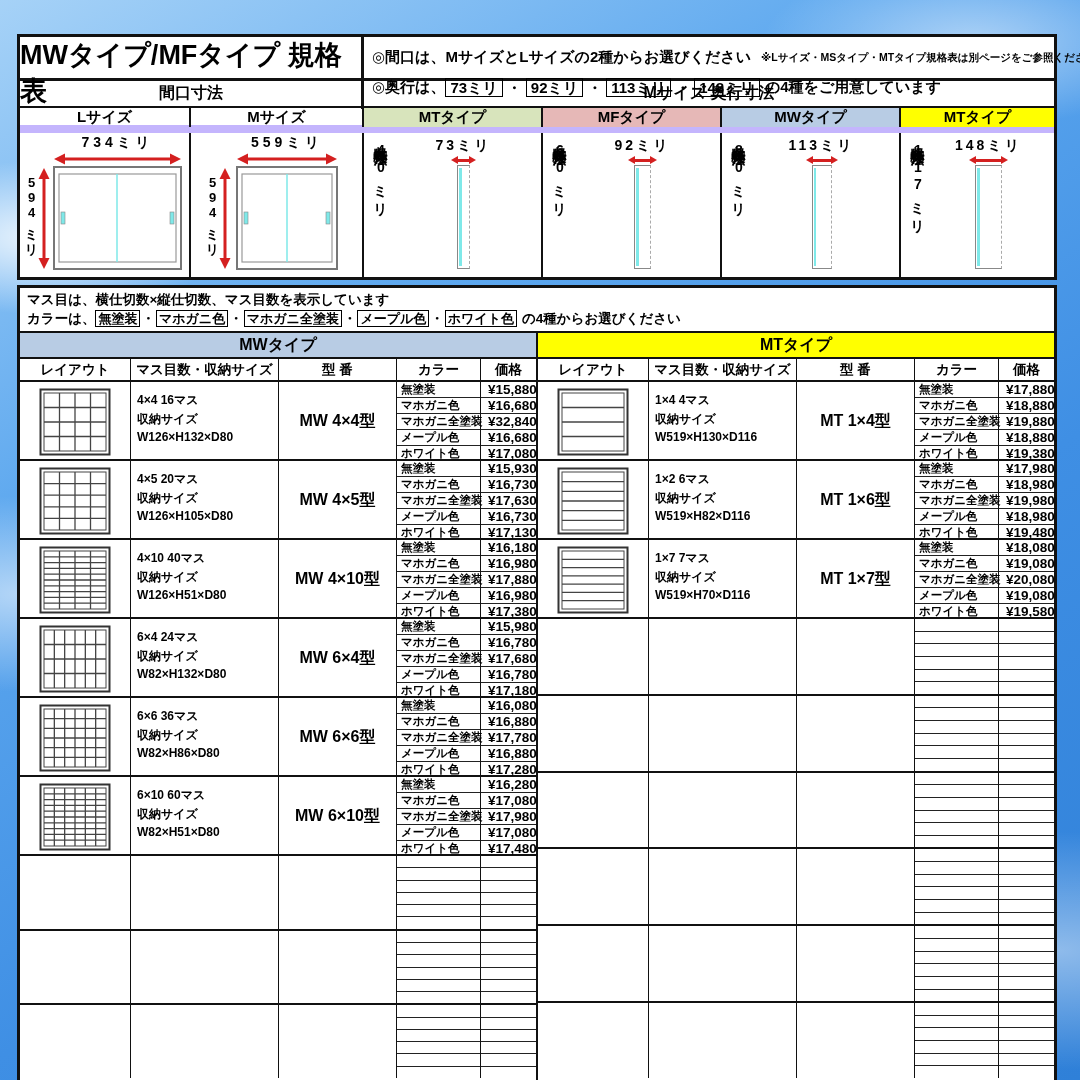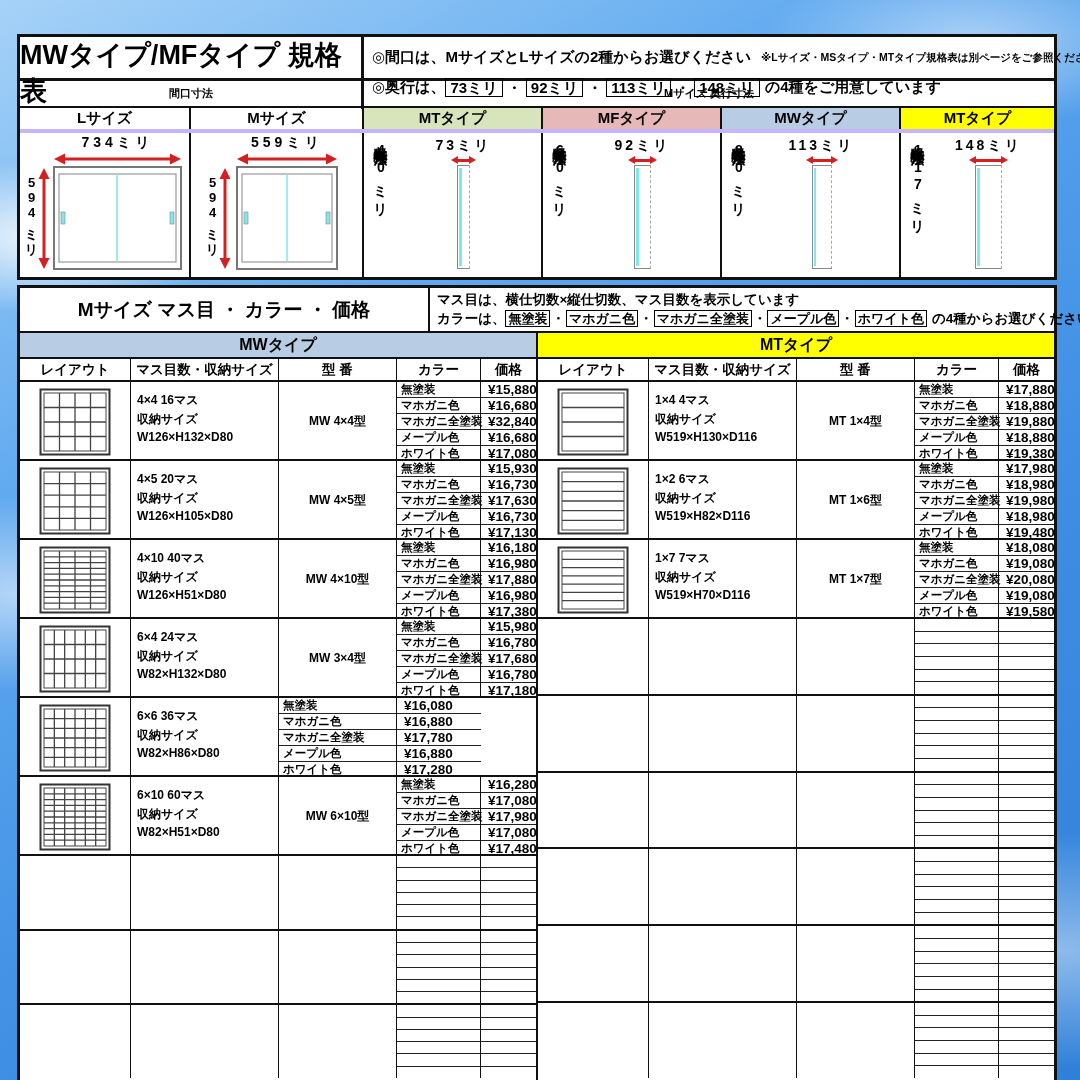--- a/index.html
+++ b/index.html
@@ -22,24 +22,24 @@
   .title-cell { border-right:3px solid #111; display:flex; align-items:center; justify-content:center;
                 font-size:27px; font-weight:bold; letter-spacing:0px; transform-origin:left center; }
   .notes-cell { padding:1px 8px; display:flex; flex-direction:column; justify-content:space-evenly; }
   .note-line { font-weight:bold; font-size:15px; display:flex; align-items:center; white-space:nowrap; }
   .note-sub { font-size:10.5px; margin-left:10px; }
   .boxed { display:inline-block; border:1.5px solid #000; padding:0 4px; line-height:17px; font-weight:bold; }
   .sep { margin:0 4px; font-weight:bold; }
   .suffix { margin-left:5px; }
 
   .t-row2 { display:grid; grid-template-columns:344px 1fr; height:27px; border-bottom:2px solid #111; }
-  .t-row2 > div { display:flex; align-items:center; justify-content:center; font-weight:bold; font-size:11px; }
+  .t-row2 > div { display:flex; align-items:center; justify-content:center; font-weight:bold; font-size:16px; }
   .w-title { border-right:2px solid #111; }
 
-  .t-row3 { display:grid; grid-template-columns:171px 173px 179px 179px 179px 1fr; height:25px; border-bottom:4px solid #c4b5fd; }
+  .t-row3 { display:grid; grid-template-columns:171px 173px 179px 179px 179px 1fr; height:25px; border-bottom:8px solid #c4b5fd; }
   .t-row3 > div { border-right:2px solid #111; display:flex; align-items:center; justify-content:center;
                   font-weight:bold; font-size:15px; }
   .t-row3 > div:last-child { border-right:none; }
   .bg-ms { background:#d8e4bc; } .bg-mf { background:#e6b8b7; }
   .bg-mw { background:#b8cce4; } .bg-mt { background:#ffff00; }
 
   .t-row4 { display:grid; grid-template-columns:171px 173px 179px 179px 179px 1fr; height:144px; }
   .t-row4 > div { border-right:2px solid #111; position:relative; }
   .t-row4 > div:last-child { border-right:none; }
 
@@ -84,21 +84,21 @@
 
   .blocks { height:696px; display:flex; flex-direction:column; }
   .block { display:grid; grid-template-columns:111px 148px 118px 84px 1fr; border-bottom:2px solid #111; }
   .block.filled { height:79px; flex:none; }
   .block.empty { flex:1; }
   .blocks .block:last-child { border-bottom:none; }
   .block > div { border-right:1.5px solid #111; min-width:0; }
   .block > div:last-child { border-right:none; }
   .c-layout { display:flex; align-items:center; justify-content:center; }
   .c-spec { padding:9px 5px 0 6px; font-weight:bold; font-size:12px; line-height:1.55; white-space:nowrap; }
-  .c-model { display:flex; align-items:center; justify-content:center; font-weight:bold; font-size:12px; white-space:nowrap;text-align:right; }
+  .c-model { display:flex; align-items:center; justify-content:center; font-weight:bold; font-size:16px; white-space:nowrap;text-align:right; }
   .c-colors, .c-prices { display:flex; flex-direction:column; }
   .c-colors > div, .c-prices > div { flex:1; border-bottom:1px solid #222; display:flex; align-items:center; }
   .c-colors > div:last-child, .c-prices > div:last-child { border-bottom:none; }
   .c-colors > div { padding-left:4px; font-weight:bold; font-size:11.5px; white-space:nowrap; }
   .c-prices > div { padding-left:7px; font-weight:bold; font-size:13.5px; white-space:nowrap; }
 </style>
 </head>
 <body>
 
 <div id="sheet">
@@ -201,21 +201,20 @@
           <div class="d-label">148ミリ</div>
           <div class="darrow" style="width: 25px;"></div>
           <div class="dbar" style="width: 27px;"></div>
         </div>
       </div>
     </div>
   </div>
 
   <div id="price-section">
     <div class="band">
-      <div class="band-title">Mサイズ マス目 ・ カラー ・ 価格</div>
       <div class="band-notes">
         <div class="bn1">マス目は、横仕切数×縦仕切数、マス目数を表示しています</div>
         <div class="bn2">
           <span>カラーは、</span>
           <span id="color-options"><span class="boxed">無塗装</span><span class="sep">・</span><span class="boxed">マホガニ色</span><span class="sep">・</span><span class="boxed">マホガニ全塗装</span><span class="sep">・</span><span class="boxed">メープル色</span><span class="sep">・</span><span class="boxed">ホワイト色</span></span>
           <span class="suffix">の4種からお選びください</span>
         </div>
       </div>
     </div>
 
@@ -355,21 +354,21 @@
                   <line x1="5" y1="19.5" x2="67" y2="19.5" stroke="#444" stroke-width="1.3"></line>
                   <line x1="5" y1="34" x2="67" y2="34" stroke="#444" stroke-width="1.3"></line>
                   <line x1="5" y1="48.5" x2="67" y2="48.5" stroke="#444" stroke-width="1.3"></line>
                 </svg>
               </div>
     <div class="c-spec">
       <div>6×4 24マス</div>
       <div>収納サイズ</div>
       <div>W82×H132×D80</div>
     </div>
-    <div class="c-model">MW 3×4型</div>
+    <div class="c-model">MW 6×4型</div>
     <div class="c-colors">
                 <div class="crow">無塗装</div>
                 <div class="crow">マホガニ色</div>
                 <div class="crow">マホガニ全塗装</div>
                 <div class="crow">メープル色</div>
                 <div class="crow">ホワイト色</div>
               </div>
     <div class="c-prices">
                 <div class="prow">¥15,980</div>
                 <div class="prow">¥16,780</div>
@@ -394,20 +393,21 @@
                   <line x1="5" y1="34" x2="67" y2="34" stroke="#444" stroke-width="1.3"></line>
                   <line x1="5" y1="43.666666666666664" x2="67" y2="43.666666666666664" stroke="#444" stroke-width="1.3"></line>
                   <line x1="5" y1="53.33333333333333" x2="67" y2="53.33333333333333" stroke="#444" stroke-width="1.3"></line>
                 </svg>
               </div>
     <div class="c-spec">
       <div>6×6 36マス</div>
       <div>収納サイズ</div>
       <div>W82×H86×D80</div>
     </div>
+    <div class="c-model">MW 6×6型</div>
     <div class="c-colors">
                 <div class="crow">無塗装</div>
                 <div class="crow">マホガニ色</div>
                 <div class="crow">マホガニ全塗装</div>
                 <div class="crow">メープル色</div>
                 <div class="crow">ホワイト色</div>
               </div>
     <div class="c-prices">
                 <div class="prow">¥16,080</div>
                 <div class="prow">¥16,880</div>

